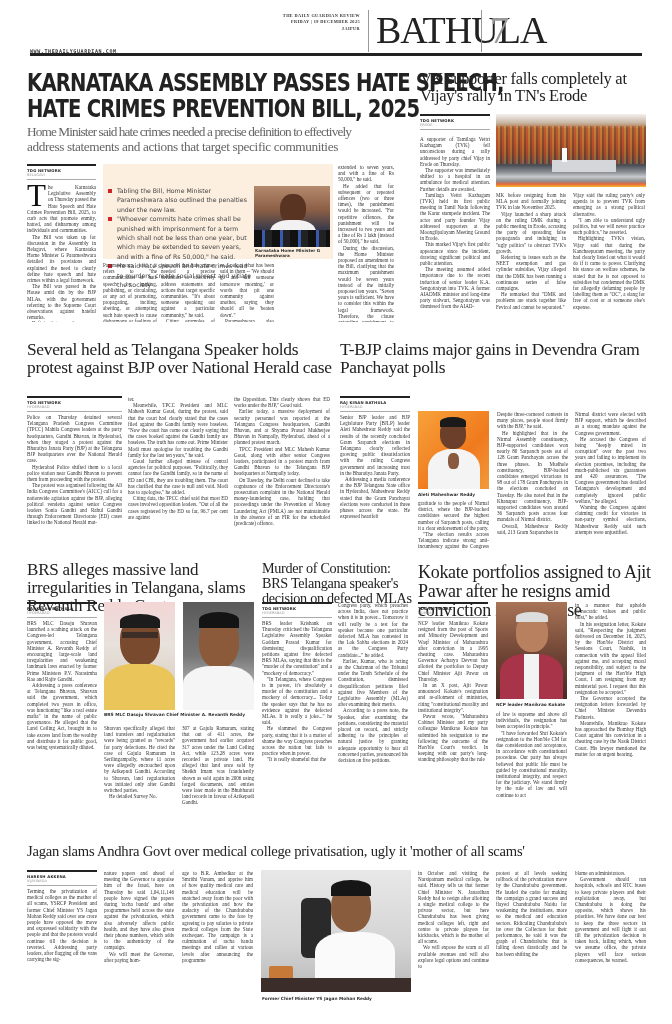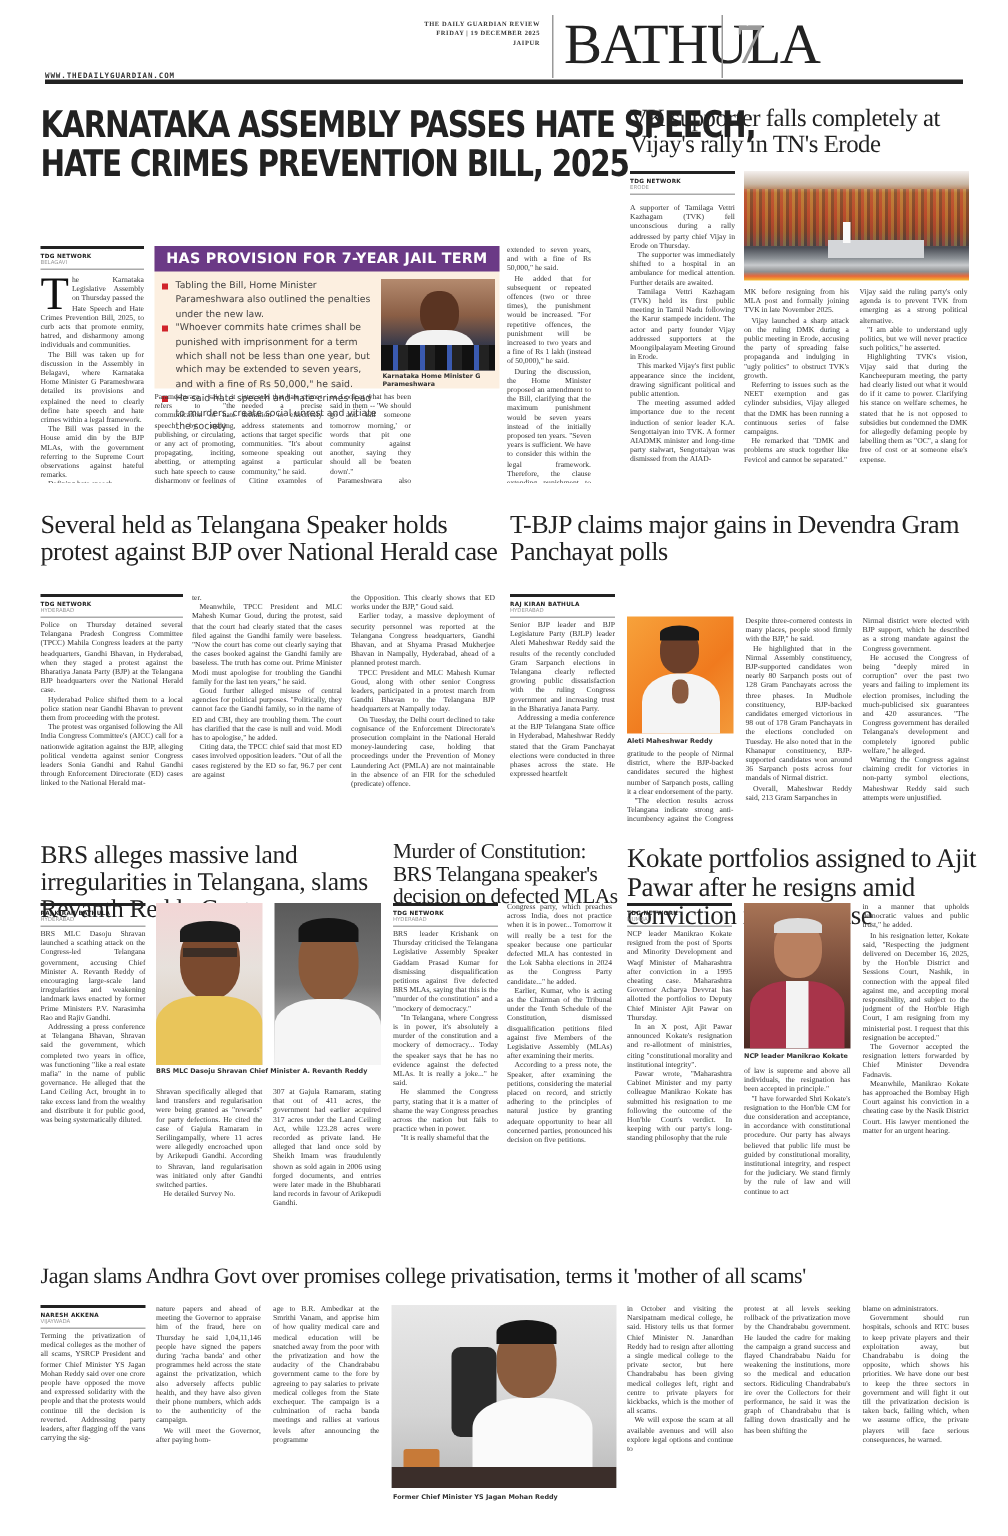--- a/index.html
+++ b/index.html
@@ -41,36 +41,37 @@
 <div class="abs mast-nation">BATHULA</div>
 <div class="abs mast-vline" style="left:481px"></div>
 <div class="abs mast-page">7</div>
 <div class="abs mast-rule"></div>
 
 <div class="abs" style="left:27px;top:71px;width:370px">
   <div class="hl-sans" style="font-size:24.5px;width:460px">KARNATAKA ASSEMBLY PASSES HATE SPEECH,</div>
   <div class="hl-sans" style="font-size:24.5px;width:460px;margin-top:1px">HATE CRIMES PREVENTION BILL, 2025</div>
 </div>
 <div class="abs deck" style="left:27px;top:125px;width:370px;font-size:13.3px;letter-spacing:-.9px;white-space:nowrap">
+  <div>Home Minister said hate crimes needed a precise definition to effectively</div>
+  <div style="letter-spacing:-.4px">address statements and actions that target specific communities</div>
 </div>
 
 <div class="abs byline" style="left:27px;top:164px;width:69px">
   <div class="by-org">TDG NETWORK</div>
   <div class="by-loc">BELAGAVI</div>
 </div>
 <div class="abs col" style="left:27px;top:184px;width:69px;height:138px">
   <span class="dropcap">T</span>
   <span>he Karnataka Legislative Assembly on Thursday passed the Hate Speech and Hate Crimes Prevention Bill, 2025, to curb acts that promote enmity, hatred, and disharmony among individuals and communities.</span>
   <p>The Bill was taken up for discussion in the Assembly in Belagavi, where Karnataka Home Minister G Parameshwara detailed its provisions and explained the need to clearly define hate speech and hate crimes within a legal framework.</p>
   <p>The Bill was passed in the House amid din by the BJP MLAs, with the government referring to the Supreme Court observations against hateful remarks.</p>
   <p>Defining hate speech,</p>
 </div>
 
 <div class="abs box" style="left:103px;top:164px;width:230px;height:95px">
-  <div class="box-title">HAS PROVISION FOR 7-YEAR JAIL TERM</div>
   <ul class="box-list" style="position:absolute;left:4px;top:22px;width:146px">
     <li>Tabling the Bill, Home Minister Parameshwara also outlined the penalties under the new law.</li>
     <li>"Whoever commits hate crimes shall be punished with imprisonment for a term which shall not be less than one year, but which may be extended to seven years, and with a fine of Rs 50,000," he said.</li>
     <li>He said hate speech and hate crimes lead to murders, create social unrest and vitiate the society</li>
   </ul>
   <div class="photo abs" style="left:151px;top:22px;width:76px;height:61px;background:linear-gradient(180deg,#b48a6e 0%,#8a5e45 40%,#3b3b4a 70%,#1a1f33 100%)">
     <div style="position:absolute;left:26px;top:8px;width:26px;height:30px;border-radius:45%;background:#5a3422"></div>
     <div style="position:absolute;left:16px;top:34px;width:46px;height:30px;border-radius:40% 40% 0 0;background:#f2f2f2"></div>
     <div style="position:absolute;left:0;top:44px;width:76px;height:17px;background:repeating-linear-gradient(90deg,#111 0 8px,#3a5ab0 8px 11px,#222 11px 18px)"></div>
   </div>
@@ -245,21 +246,21 @@
   <div>of law is supreme and above all individuals, the resignation has been accepted in principle."</div>
   <p>"I have forwarded Shri Kokate's resignation to the Hon'ble CM for due consideration and acceptance, in accordance with constitutional procedure. Our party has always believed that public life must be guided by constitutional morality, institutional integrity, and respect for the judiciary. We stand firmly by the rule of law and will continue to act</p>
 </div>
 <div class="abs col" style="left:575px;top:602px;width:71px;height:233px">
   <div>in a manner that upholds democratic values and public trust," he added.</div>
   <p>In his resignation letter, Kokate said, "Respecting the judgment delivered on December 16, 2025, by the Hon'ble District and Sessions Court, Nashik, in connection with the appeal filed against me, and accepting moral responsibility, and subject to the judgment of the Hon'ble High Court, I am resigning from my ministerial post. I request that this resignation be accepted."</p>
   <p>The Governor accepted the resignation letters forwarded by Chief Minister Devendra Fadnavis.</p>
   <p>Meanwhile, Manikrao Kokate has approached the Bombay High Court against his conviction in a cheating case by the Nasik District Court. His lawyer mentioned the matter for an urgent hearing.</p>
 </div>
 
-<div class="abs headline" style="left:27px;top:844px;width:630px;font-size:14.6px;letter-spacing:-.25px;white-space:nowrap">Jagan slams Andhra Govt over promises college privatisation, terms it 'mother of all scams'</div>
+<div class="abs headline" style="left:27px;top:844px;width:630px;font-size:14.6px;letter-spacing:-.25px;white-space:nowrap">Jagan slams Andhra Govt over medical college privatisation, ugly it 'mother of all scams'</div>
 <div class="abs byline" style="left:27px;top:870px;width:70px">
   <div class="by-org">NARESH AKKENA</div>
   <div class="by-loc">VIJAYWADA</div>
 </div>
 <div class="abs col" style="left:27px;top:888px;width:70px;height:130px">
   <div>Terming the privatization of medical colleges as the mother of all scams, YSRCP President and former Chief Minister YS Jagan Mohan Reddy said over one crore people have opposed the move and expressed solidarity with the people and that the protests would continue till the decision is reverted. Addressing party leaders, after flagging off the vans carrying the sig-</div>
 </div>
 <div class="abs col" style="left:104px;top:870px;width:70px;height:150px">
   <div>nature papers and ahead of meeting the Governor to appraise him of the fraud, here on Thursday he said 1,04,11,146 people have signed the papers during 'racha banda' and other programmes held across the state against the privatization, which also adversely affects public health, and they have also given their phone numbers, which adds to the authenticity of the campaign.</div>
   <p>We will meet the Governor, after paying hom-</p>

